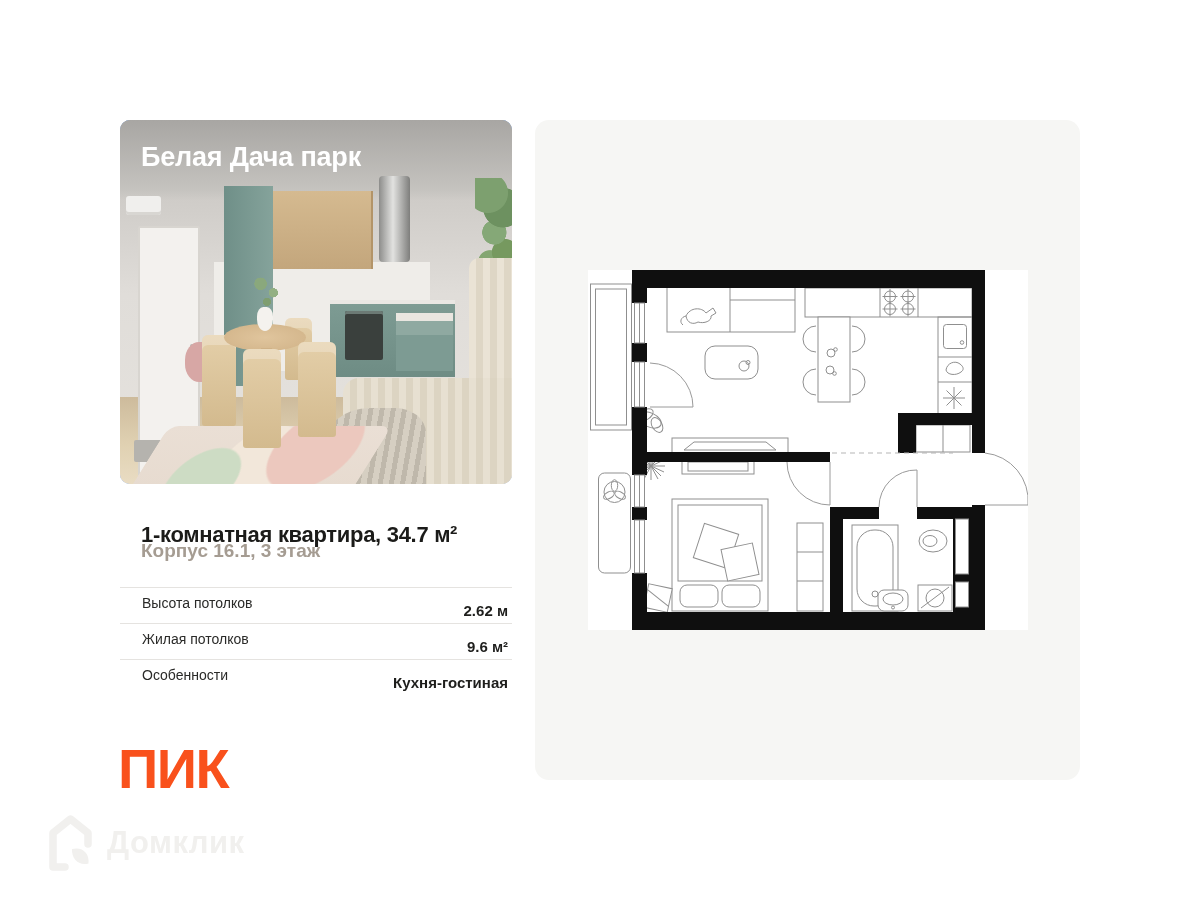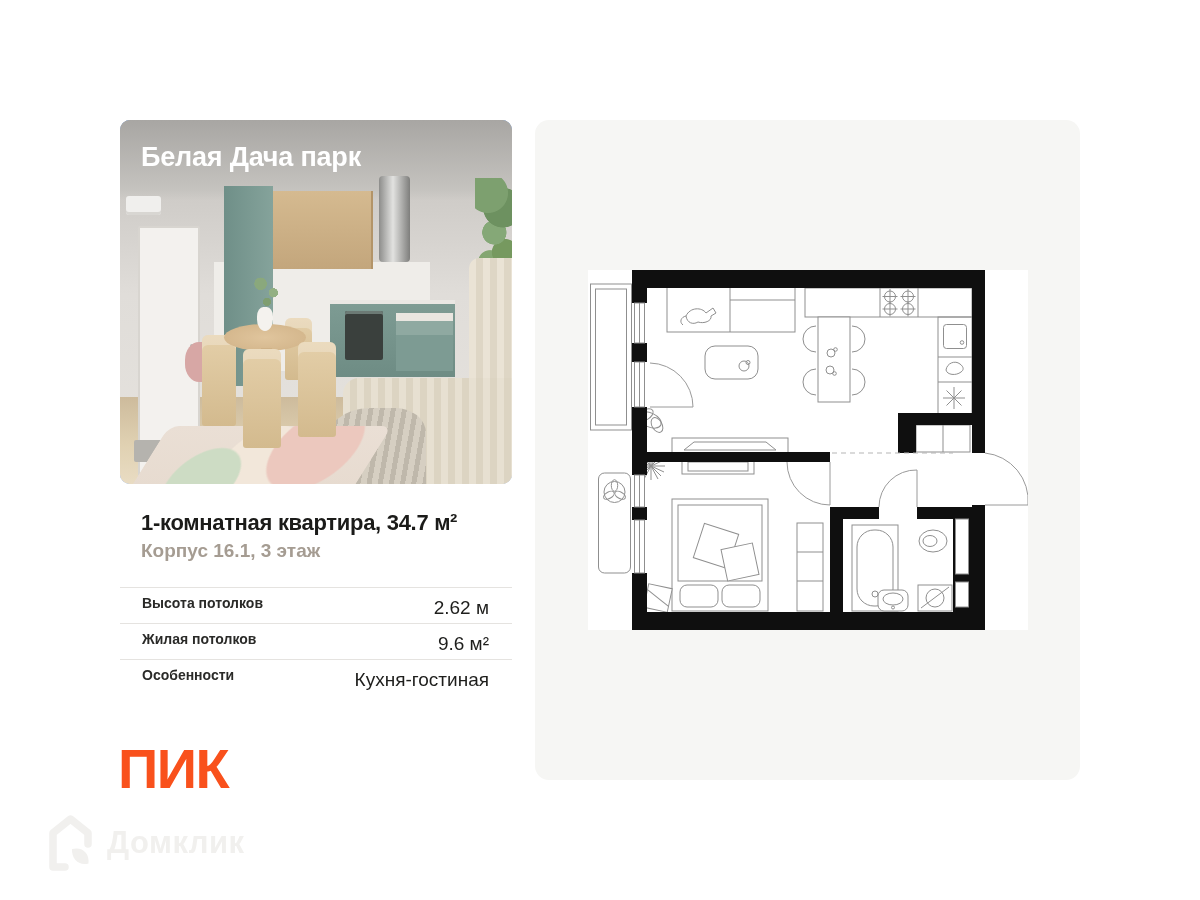--- a/index.html
+++ b/index.html
@@ -51,27 +51,27 @@
   .ph-tabletop{left:26.5%;top:56%;width:21%;height:7.5%;background:radial-gradient(#e0c59d,#d0b287);border-radius:50%;}
   .ph-tableleg{left:36%;top:62.5%;width:2.8%;height:17%;background:#cfb186;}
   .ph-vase{left:35%;top:51.5%;width:4%;height:6.5%;background:#f4f2ee;border-radius:40% 40% 50% 50%;}
   .ph-sprig{left:33.5%;top:42%;width:8%;height:10%;background:
       radial-gradient(circle at 30% 30%, #8aa87c 0 18%, rgba(0,0,0,0) 19%),
       radial-gradient(circle at 70% 55%, #93b083 0 15%, rgba(0,0,0,0) 16%),
       radial-gradient(circle at 50% 80%, #7f9e70 0 12%, rgba(0,0,0,0) 13%);}
   .ph-label{left:21px;top:22px;color:#ffffff;font-size:27px;font-weight:700;letter-spacing:-0.2px;}
 
   
-  .title{position:absolute;left:141px;top:510px;font-size:22px;font-weight:700;color:#1b1b19;letter-spacing:-0.3px;text-align:right;}
+  .title{position:absolute;left:141px;top:522px;font-size:22px;font-weight:700;color:#1b1b19;letter-spacing:-0.3px;text-align:right;}
   .subtitle{position:absolute;left:141px;top:540px;font-size:19px;font-weight:600;color:#a59c92;}
 
   .specs{position:absolute;left:120px;top:587px;width:392px;}
   .spec-row{position:relative;height:35px;border-top:1px solid #e5e3e0;}
-  .spec-label{position:absolute;left:22px;top:7px;font-size:14px;font-weight:700;color:#2a2a28;}
-  .spec-value{position:absolute;right:23px;bottom:4px;font-size:19px;font-weight:400;color:#1e1e1c;}
+  .spec-label{position:absolute;left:22px;top:7px;font-size:14px;font-weight:400;color:#2a2a28;}
+  .spec-value{position:absolute;right:4px;bottom:4px;font-size:15px;font-weight:700;color:#1e1e1c;}
 
   .pik{position:absolute;left:118px;top:741px;font-size:56px;font-weight:800;letter-spacing:-1.5px;line-height:1;}
 
   .domclick{position:absolute;left:46px;top:812px;display:flex;align-items:center;gap:13px;}
   .domclick-text{font-size:31px;font-weight:700;letter-spacing:0.5px;}
 
   
   .panel{position:absolute;left:535px;top:120px;width:545px;height:660px;background:#f6f6f4;border-radius:14px;}
   .plan{position:absolute;left:53px;top:150px;width:440px;height:360px;background:#ffffff;}
   .plan svg{display:block;width:100%;height:100%;}

